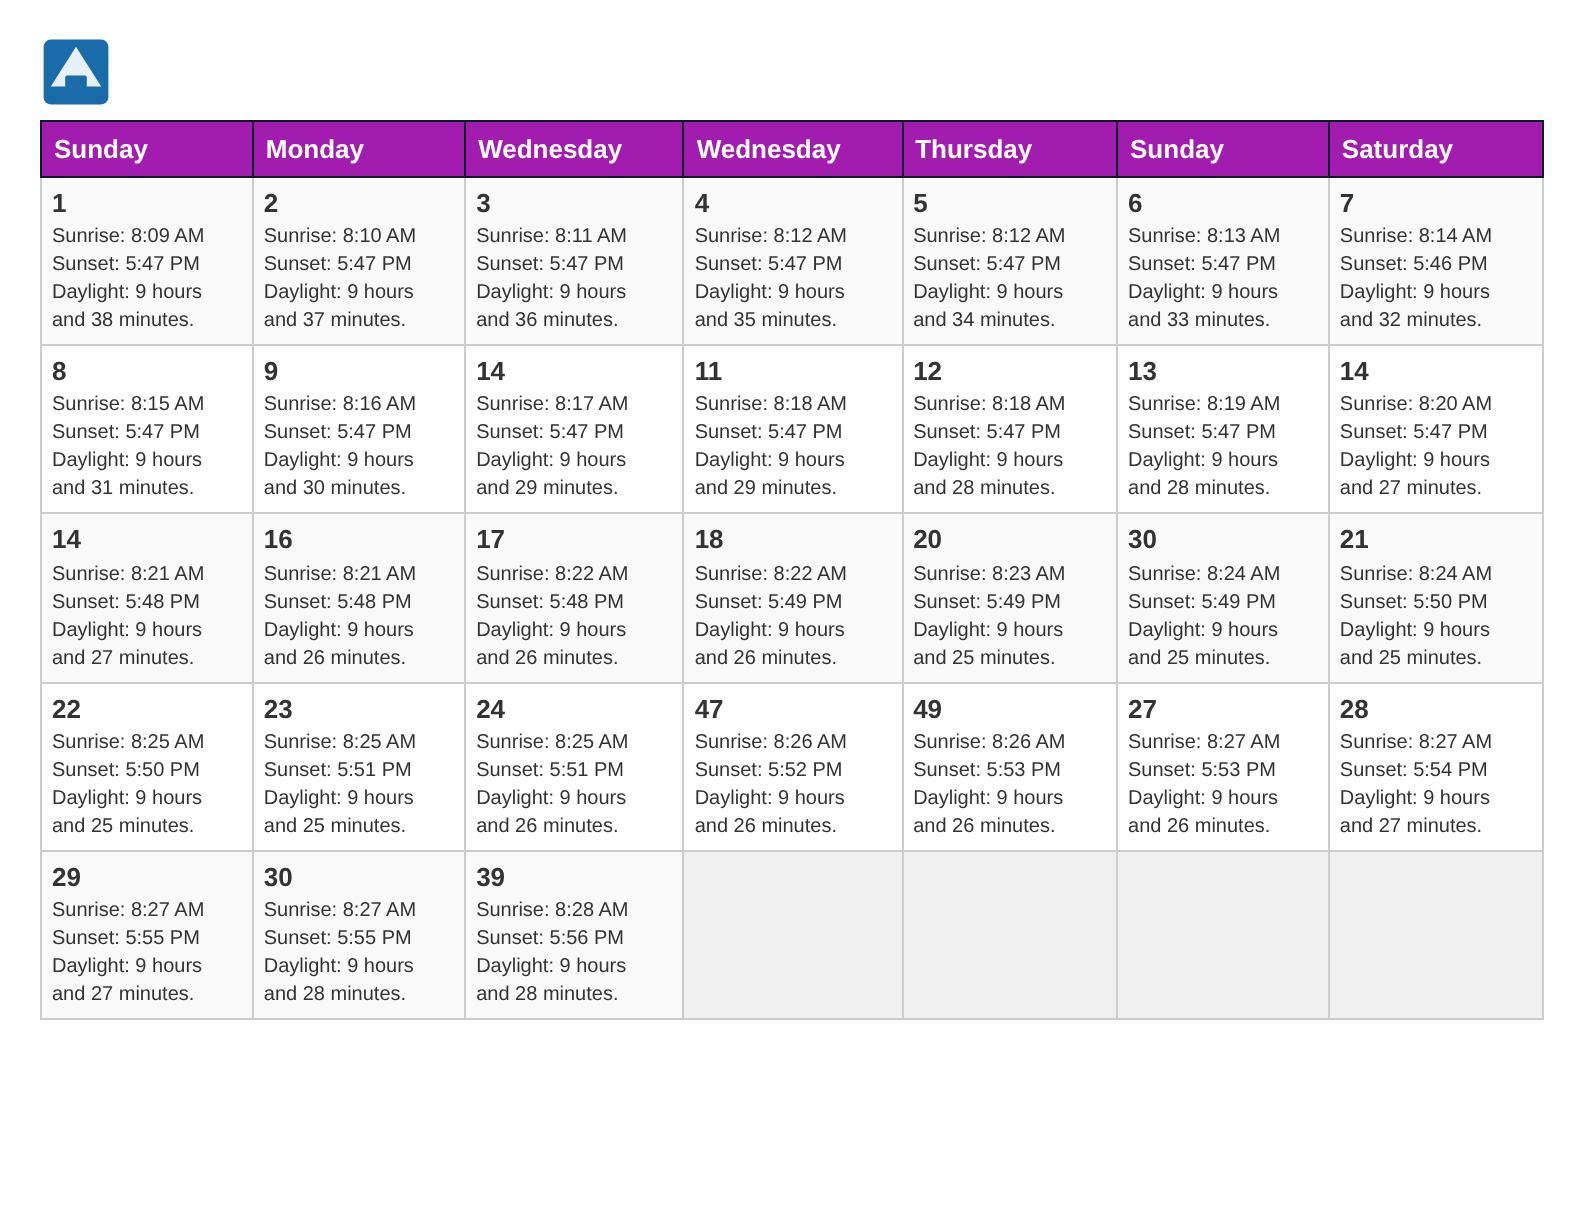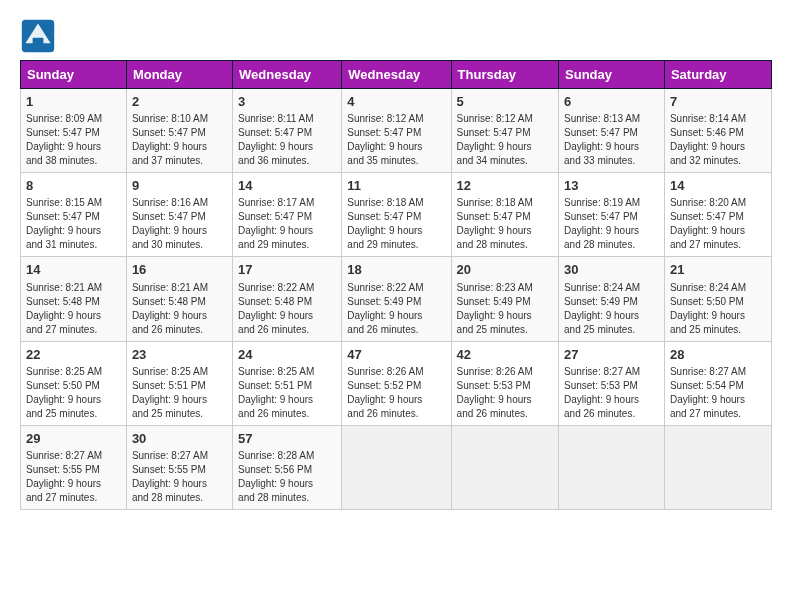--- a/index.html
+++ b/index.html
@@ -230,21 +230,21 @@
           </td>
           <td>
             <span class="day-num">24</span>
             <div class="cell-text">Sunrise: 8:25 AM<br>Sunset: 5:51 PM<br>Daylight: 9 hours<br>and 26 minutes.</div>
           </td>
           <td>
             <span class="day-num">47</span>
             <div class="cell-text">Sunrise: 8:26 AM<br>Sunset: 5:52 PM<br>Daylight: 9 hours<br>and 26 minutes.</div>
           </td>
           <td>
-            <span class="day-num">42</span>
+            <span class="day-num">49</span>
             <div class="cell-text">Sunrise: 8:26 AM<br>Sunset: 5:53 PM<br>Daylight: 9 hours<br>and 26 minutes.</div>
           </td>
           <td>
             <span class="day-num">27</span>
             <div class="cell-text">Sunrise: 8:27 AM<br>Sunset: 5:53 PM<br>Daylight: 9 hours<br>and 26 minutes.</div>
           </td>
           <td>
             <span class="day-num">28</span>
             <div class="cell-text">Sunrise: 8:27 AM<br>Sunset: 5:54 PM<br>Daylight: 9 hours<br>and 27 minutes.</div>
           </td>
@@ -252,21 +252,21 @@
         <tr>
           <td>
             <span class="day-num">29</span>
             <div class="cell-text">Sunrise: 8:27 AM<br>Sunset: 5:55 PM<br>Daylight: 9 hours<br>and 27 minutes.</div>
           </td>
           <td>
             <span class="day-num">30</span>
             <div class="cell-text">Sunrise: 8:27 AM<br>Sunset: 5:55 PM<br>Daylight: 9 hours<br>and 28 minutes.</div>
           </td>
           <td>
-            <span class="day-num">57</span>
+            <span class="day-num">39</span>
             <div class="cell-text">Sunrise: 8:28 AM<br>Sunset: 5:56 PM<br>Daylight: 9 hours<br>and 28 minutes.</div>
           </td>
           <td class="empty"></td>
           <td class="empty"></td>
           <td class="empty"></td>
           <td class="empty"></td>
         </tr>
       </tbody>
   </table>
 </div>

